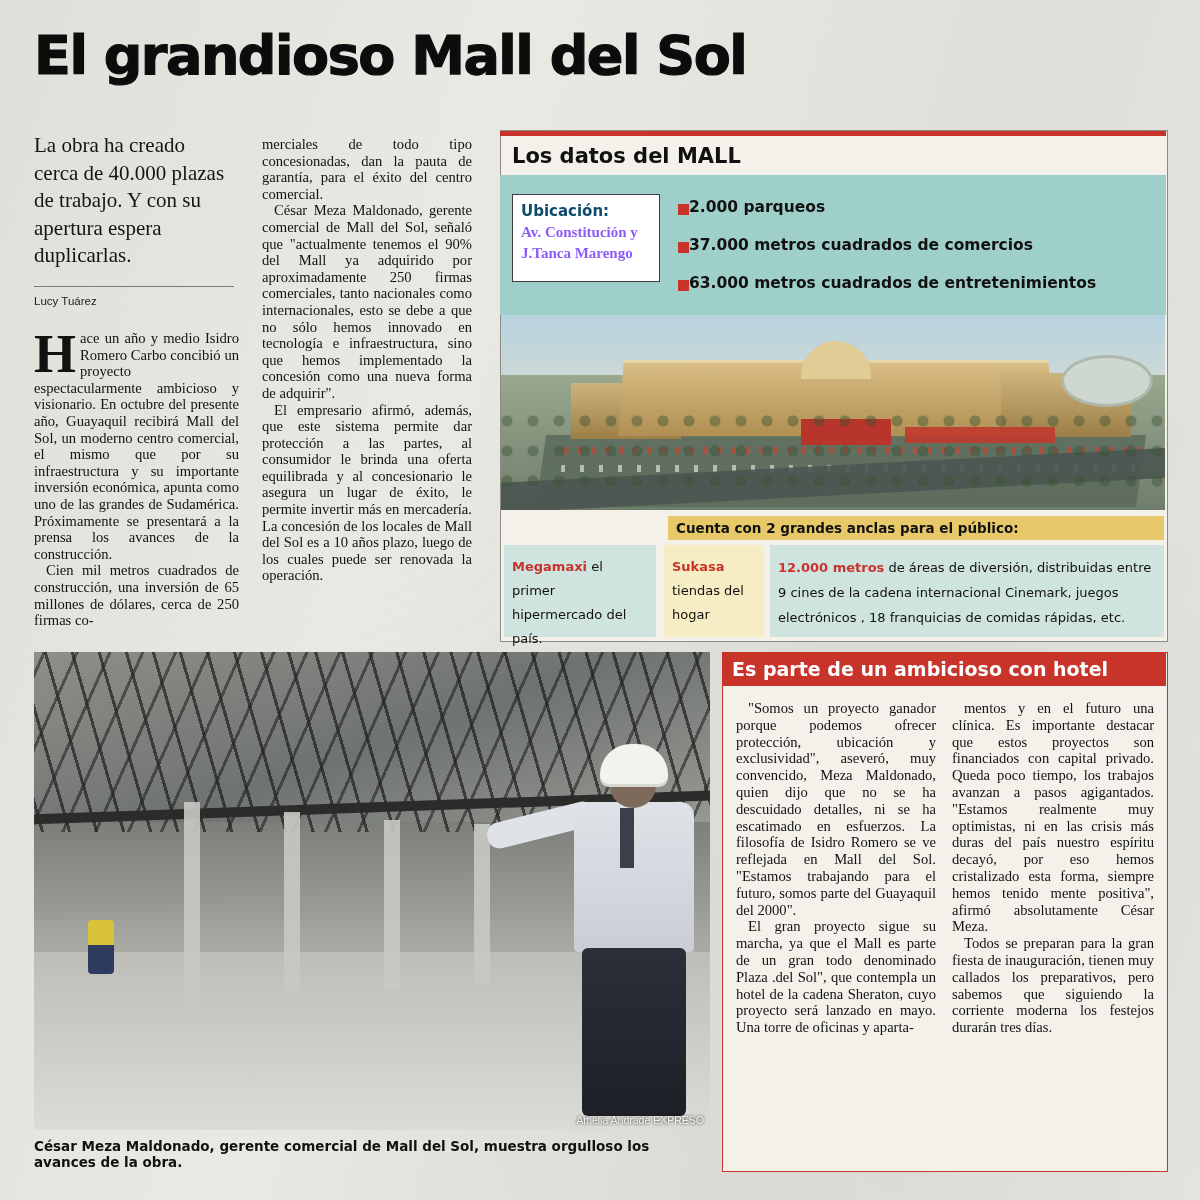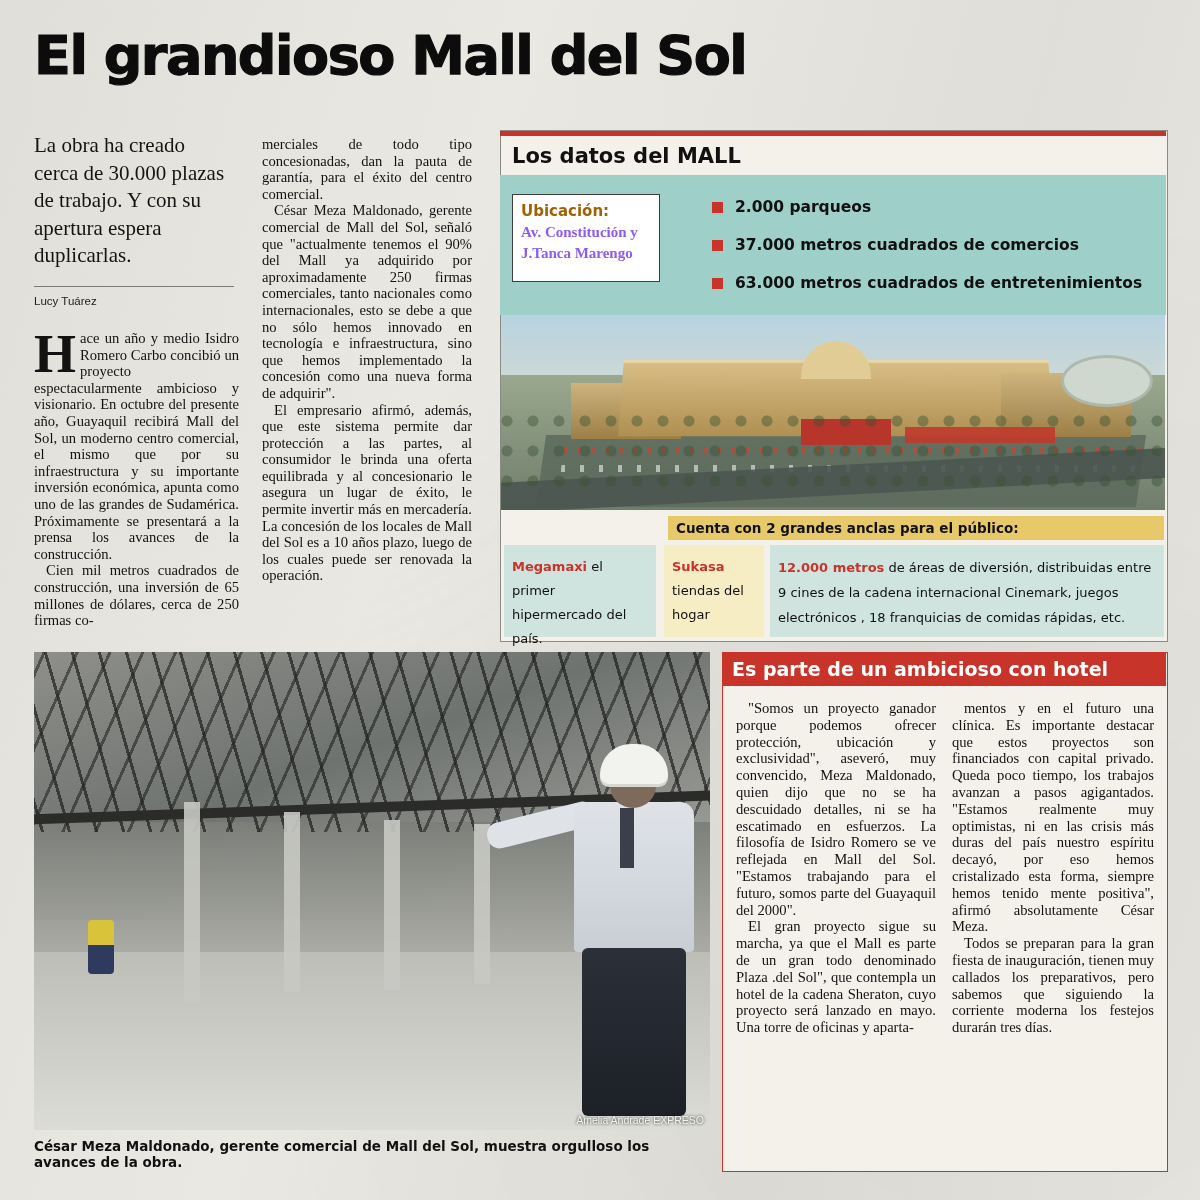--- a/index.html
+++ b/index.html
@@ -139,39 +139,38 @@
     height: 88px;
     border: 1px solid #3d3d3d;
     background: #ffffff;
     padding: 6px 8px;
     box-sizing: border-box;
     font-family: "DejaVu Sans", sans-serif;
     font-weight: 700;
     font-size: 15px;
     line-height: 21px;
   }
-  .ubic-label { color: #a16207; }
+  .ubic-label { color: #0c4a6e; }
   .ubic-text { color: #8b5cf6; font-family: Liberation Serif, serif; }
 
   .bullets {
     position: absolute;
     left: 678px;
     top: 198px;
     width: 480px;
     font-family: "DejaVu Sans", sans-serif;
     font-weight: 700;
     font-size: 15.5px;
     color: #111;
   }
   .bullet {
     display: flex;
-    align-items: flex-start;
-    gap: 12px;
+    align-items: center;
+    gap: 0;
     margin-bottom: 20px;
-    margin-left: 34px;
   }
   .bullet .sq {
     width: 11px;
     height: 11px;
     background: #c8332a;
     margin-top: 4px;
     flex: 0 0 auto;
   }
 
   
@@ -354,21 +353,21 @@
   }
 </style>
 </head>
 <body>
 
 <div class="page">
   <div class="paper-noise"></div>
 
   <div class="masthead">El grandioso Mall del Sol</div>
 
-  <div class="deck">La obra ha creado cerca de 30.000 plazas de trabajo. Y con su apertura espera duplicarlas.</div>
+  <div class="deck">La obra ha creado cerca de 40.000 plazas de trabajo. Y con su apertura espera duplicarlas.</div>
   <div class="byline">Lucy Tuárez</div>
 
   <div class="hr-thin" style="left:34px; top:286px; width:200px; height:1px;"></div>
 
   <div class="col" id="col1">
     <p class="first dropcap-wrap">Hace un año y medio Isidro Romero Carbo concibió un proyecto espectacularmente ambicioso y visionario. En octubre del presente año, Guayaquil recibirá Mall del Sol, un moderno centro comercial, el mismo que por su infraestructura y su importante inversión económica, apunta como uno de las grandes de Sudamérica. Próximamente se presentará a la prensa los avances de la construcción.</p>
     <p>Cien mil metros cuadrados de construcción, una inversión de 65 millones de dólares, cerca de 250 firmas co-</p>
   </div>
 
   <div class="col" id="col2">

